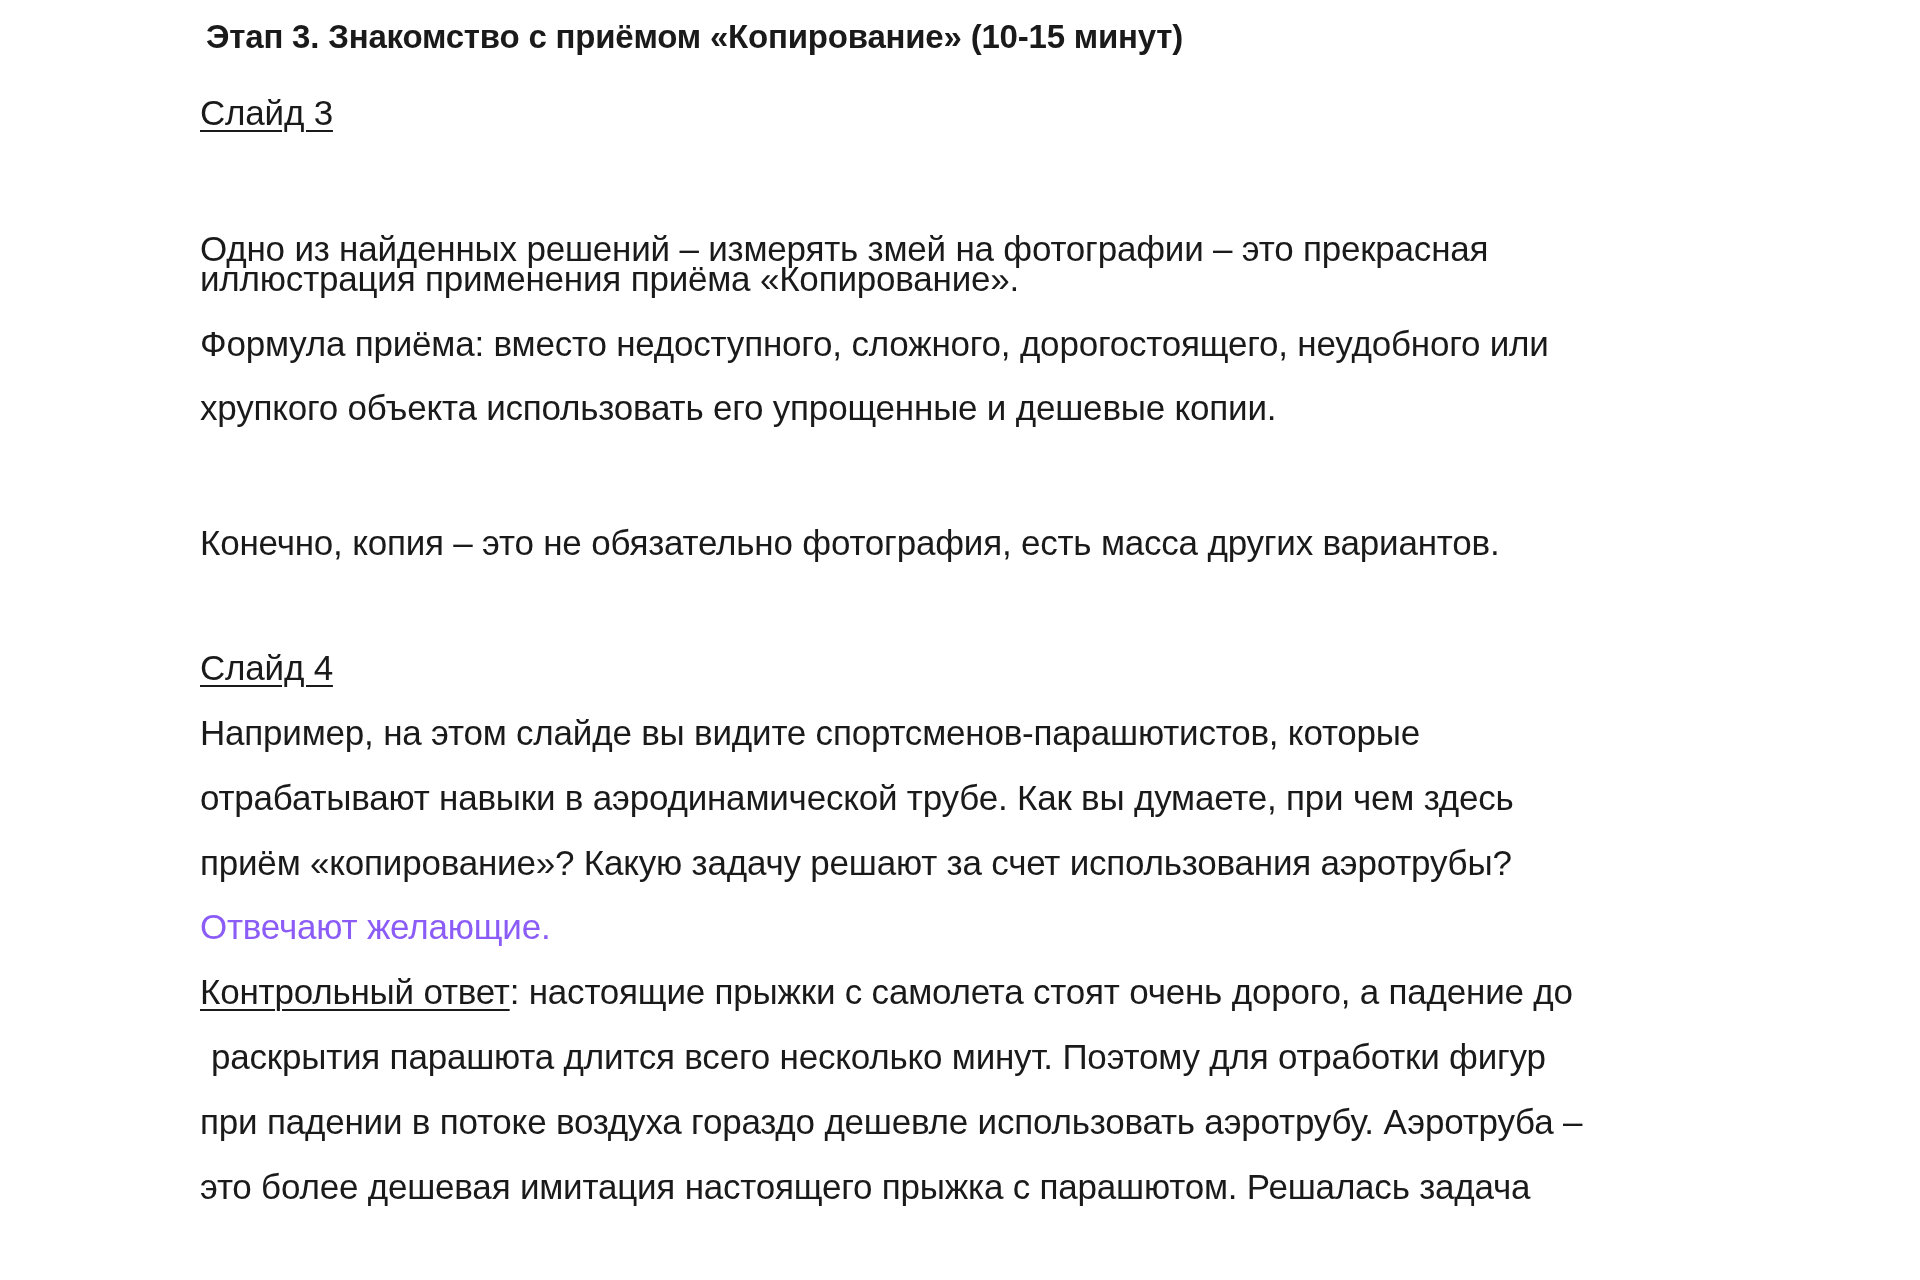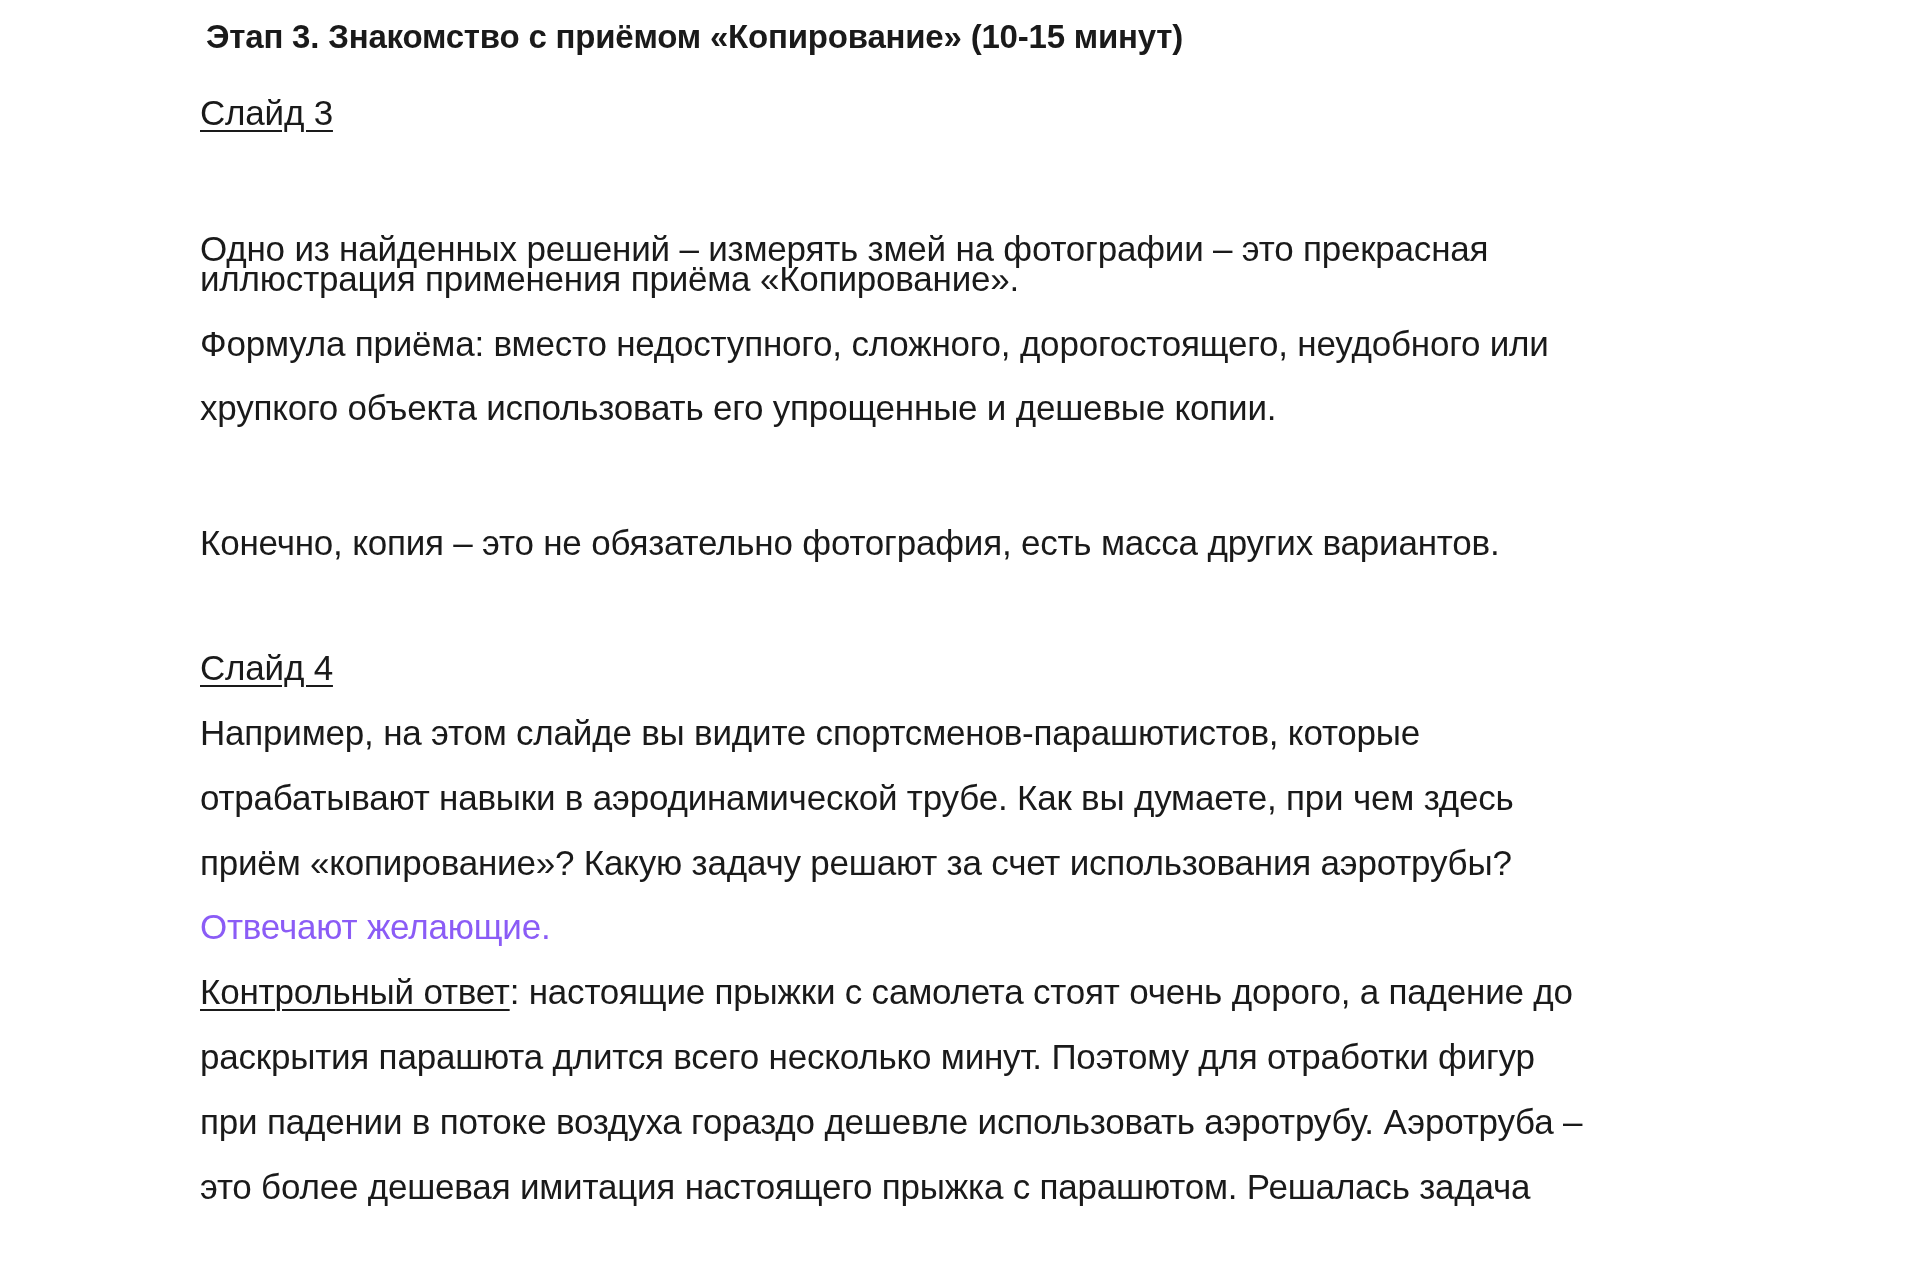--- a/index.html
+++ b/index.html
@@ -70,18 +70,18 @@
 
   <div class="line" style="top:711px;">Например, на этом слайде вы видите спортсменов-парашютистов, которые</div>
   <div class="line" style="top:776px;">отрабатывают навыки в аэродинамической трубе. Как вы думаете, при чем здесь</div>
   <div class="line" style="top:841px;">приём «копирование»? Какую задачу решают за счет использования аэротрубы?</div>
 
   <div class="line answer-note" style="top:905px;">Отвечают желающие.</div>
 
   <div class="line" style="top:970px;">
     <span class="u">Контрольный ответ</span><span>: настоящие прыжки с самолета стоят очень дорого, а падение до</span>
   </div>
-  <div class="line" style="top:1035px;">раскрытия парашюта длится всего несколько минут. Поэтому для отработки фигур</div>
+  <div class="line" style="top:1035px;margin-left:11px;">раскрытия парашюта длится всего несколько минут. Поэтому для отработки фигур</div>
   <div class="line" style="top:1100px;">при падении в потоке воздуха гораздо дешевле использовать аэротрубу. Аэротруба –</div>
   <div class="line" style="top:1165px;">это более дешевая имитация настоящего прыжка с парашютом. Решалась задача</div>
   <div class="line" style="top:1300px;font-family:Liberation Mono, monospace;">экономии.</div>
 
 </div>
 
 </body></html>

